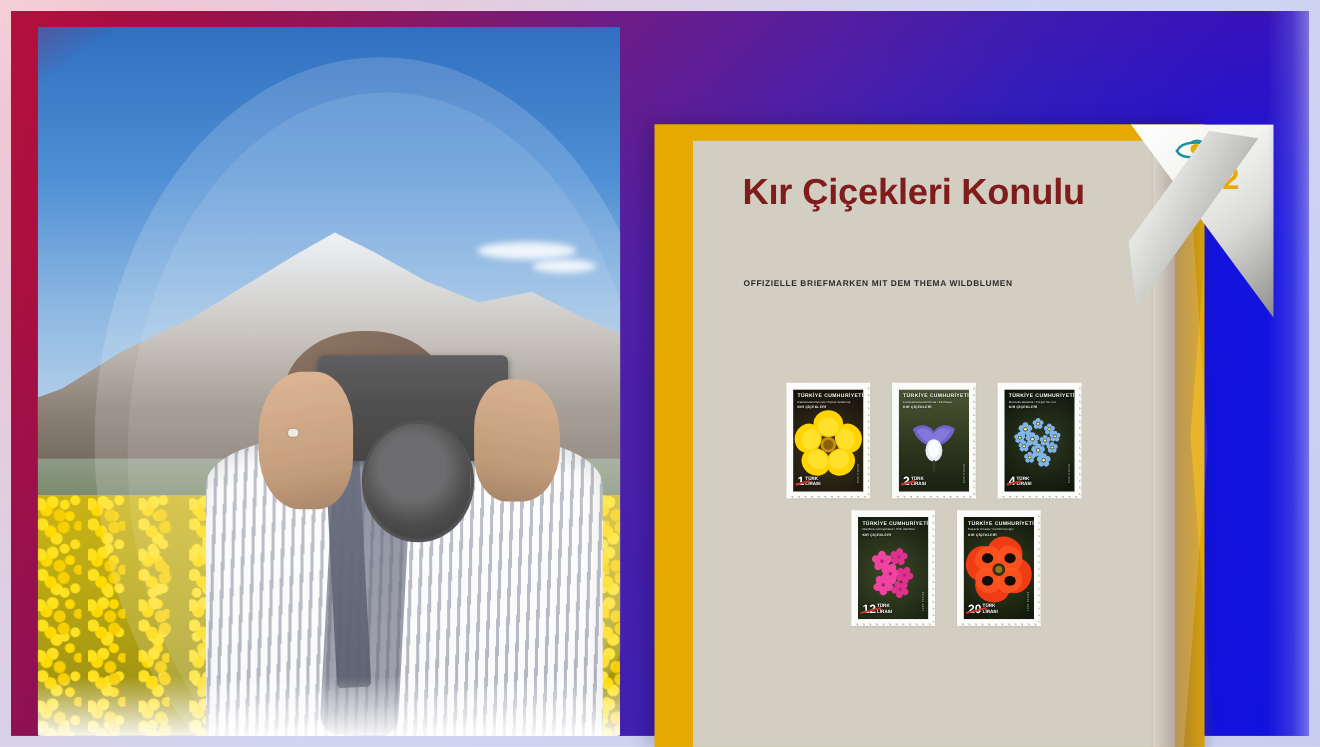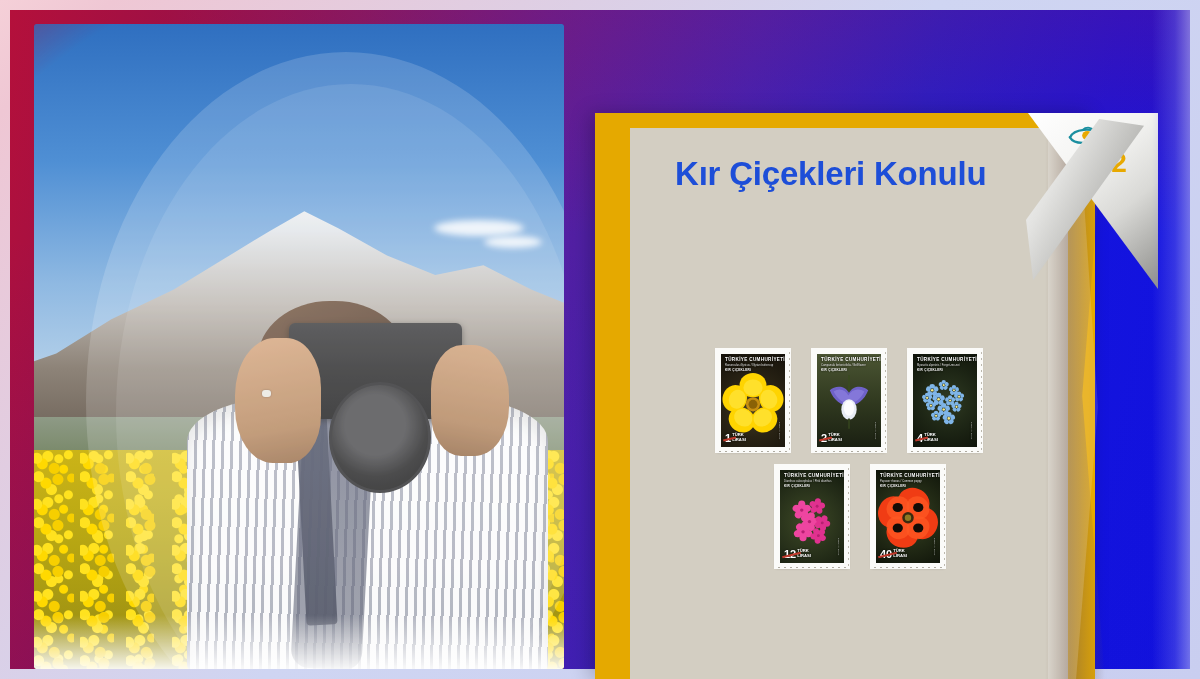--- a/index.html
+++ b/index.html
@@ -136,21 +136,21 @@
                   background:linear-gradient(90deg, rgba(255,255,255,0) 0%, rgba(120,95,80,.55) 42%, rgba(120,95,80,.18) 78%, rgba(255,255,255,0) 100%);
                   clip-path: polygon(0 0, 100% 0, 62% 50%, 100% 100%, 0 100%);
                   pointer-events:none; }
   .poster-curve2 { position:absolute; left:1048px; top:113px; width:52px; height:566px;
                   background:linear-gradient(90deg, rgba(255,255,255,.45), rgba(160,160,220,.35));
                   clip-path: polygon(0 0, 58% 0, 96% 52%, 54% 100%, 0 100%);
                   mix-blend-mode:screen; opacity:.5; pointer-events:none; }
 
   
   .ptitle { position:absolute; left:45px; top:24px; width:400px;
-            color:#1d4ed8; font-size:33px; font-weight:bold; line-height:1.32;
+            color:#7f1d1d; font-size:33px; font-weight:bold; line-height:1.32;
             letter-spacing:-.2px; }
   .psubs { position:absolute; left:46px; top:122px; width:420px; }
   .psub { font-size:7.6px; font-weight:bold; color:#2b2b2b;
           letter-spacing:.55px; line-height:2.05; white-space:nowrap; }
 
   
   .stamps { position:absolute; left:0; top:222px; width:100%; }
   .srow { display:flex; justify-content:center; gap:24px; }
   .srow2 { margin-top:15px; padding-left:22px; }
   .stamp { width:72px; height:101px; background:#fbfbf9; padding:4px 4px 4px 4px;
@@ -252,20 +252,21 @@
   </div>
 
   <div class="poster">
     <div class="poster-inner">
 
       <div class="ptitle">
         <div>Kır Çiçekleri Konulu</div>
       </div>
 
       <div class="psubs">
+        <div class="psub">OFFIZIELLE BRIEFMARKEN MIT DEM THEMA WILDBLUMEN</div>
       </div>
 
       <div class="stamps">
         <div class="srow" id="row1">
             <div class="stamp">
               <div class="simg">
                 <div class="sbg" style="background: radial-gradient(circle at 50% 58%, rgb(74, 64, 36) 0%, rgb(42, 36, 21) 45%, rgb(21, 17, 10) 100%);">
                   <svg viewBox="0 0 100 100" style="position:absolute;inset:0;width:100%;height:100%">
       <ellipse cx="50" cy="26" rx="21" ry="19" fill="#ffd400" transform="rotate(0 50 56)"></ellipse>
                     <ellipse cx="50" cy="26" rx="21" ry="19" fill="#ffd400" transform="rotate(72 50 56)"></ellipse>
@@ -494,21 +495,21 @@
       <circle cx="50" cy="52" r="9" fill="#3a2a10"></circle>
       <circle cx="50" cy="52" r="5" fill="#8f7a22"></circle>
     </svg>
                 </div>
                 <div class="shead">
                   <div class="scountry">TÜRKİYE CUMHURİYETİ</div>
                   <div class="slatin">Papaver rhoeas / Common poppy</div>
                   <div class="stheme">KIR ÇİÇEKLERİ</div>
                 </div>
                 <div class="sval">
-                  <div class="snum">40</div>
+                  <div class="snum">20</div>
                   <div>
        <div class="scur">TÜRK</div>
        <div class="scur">LİRASI</div>
      </div>
                 </div>
                 <div class="sside">POSTA 2021</div>
               </div>
             </div>
           </div>
       </div>

